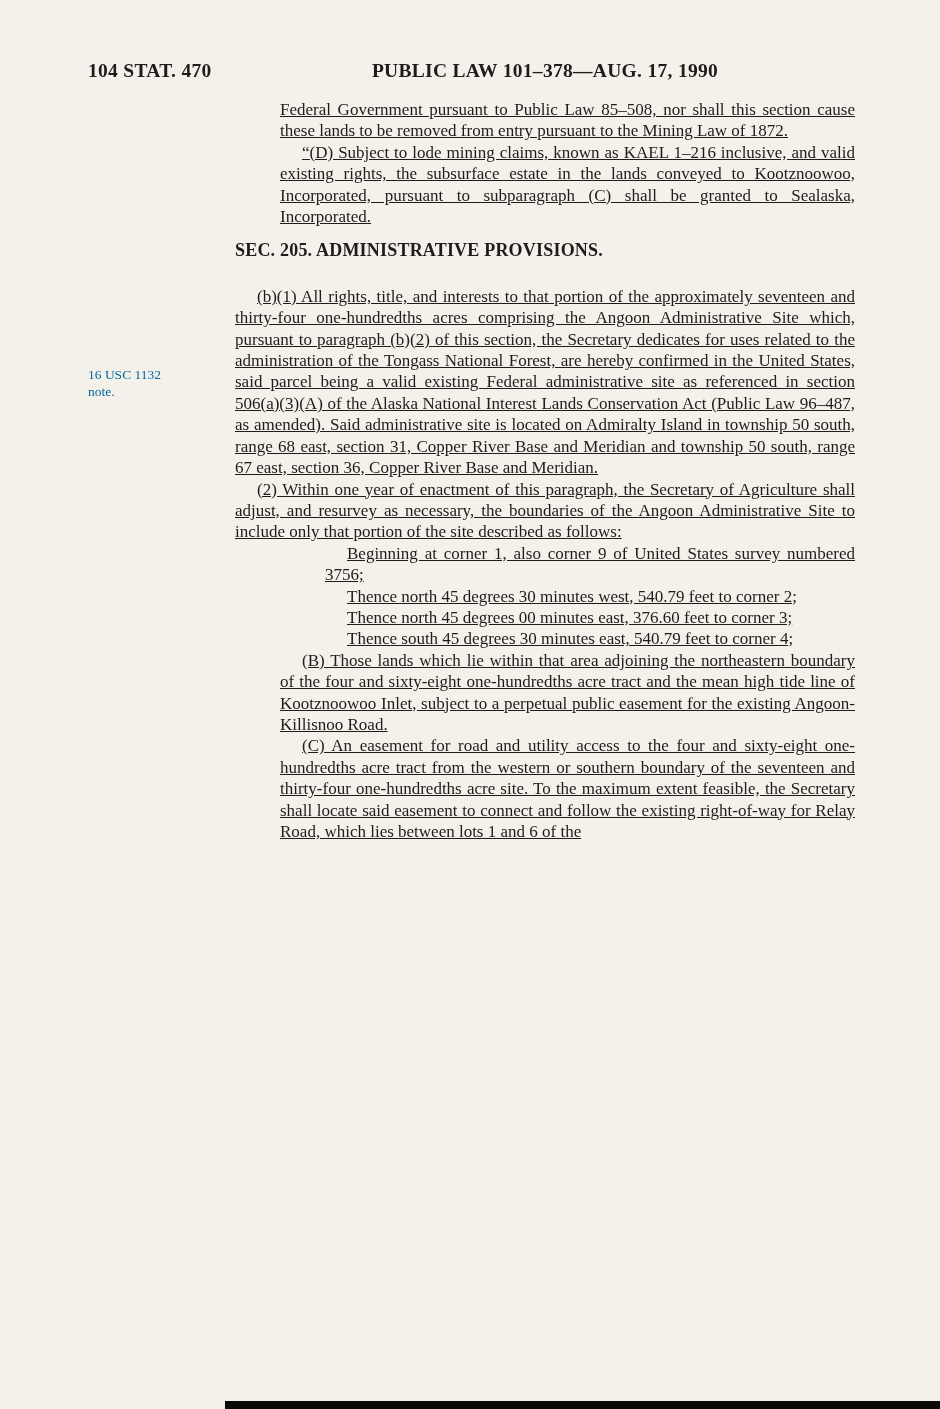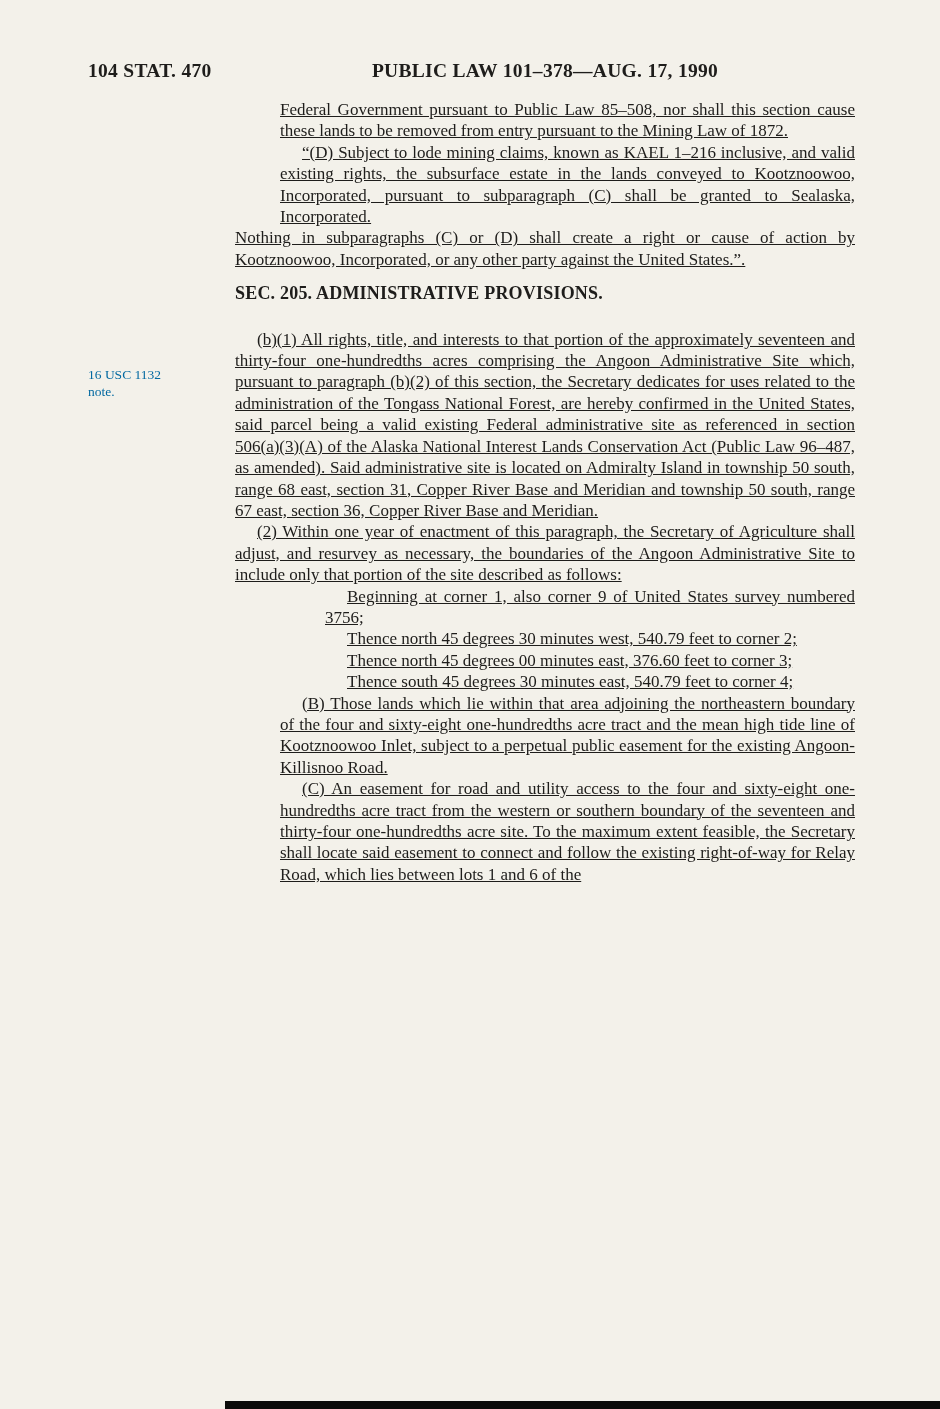--- a/index.html
+++ b/index.html
@@ -103,21 +103,20 @@
     <span style="display:block">16 USC 1132</span>
     <span style="display:block">note.</span>
   </aside>
 
   <main class="text-column">
 
     <p class="p lvl1">Federal Government pursuant to Public Law 85–508, nor shall this section cause these lands to be removed from entry pursuant to the Mining Law of 1872.</p>
 
     <p class="p lvl1 indent-first">“(D) Subject to lode mining claims, known as KAEL 1–216 inclusive, and valid existing rights, the subsurface estate in the lands conveyed to Kootznoowoo, Incorporated, pursuant to subparagraph (C) shall be granted to Sealaska, Incorporated.</p>
 
-    <p class="p">Nothing in subparagraphs (C) or (D) shall create a right or cause of action by Kootznoowoo, Incorporated, or any other party against the United States.”.</p>
 
     <h2 class="section-heading">SEC. 205. ADMINISTRATIVE PROVISIONS.</h2>
 
 
     <p class="p indent-first">(b)(1) All rights, title, and interests to that portion of the approximately seventeen and thirty-four one-hundredths acres comprising the Angoon Administrative Site which, pursuant to paragraph (b)(2) of this section, the Secretary dedicates for uses related to the administration of the Tongass National Forest, are hereby confirmed in the United States, said parcel being a valid existing Federal administrative site as referenced in section 506(a)(3)(A) of the Alaska National Interest Lands Conservation Act (Public Law 96–487, as amended). Said administrative site is located on Admiralty Island in township 50 south, range 68 east, section 31, Copper River Base and Meridian and township 50 south, range 67 east, section 36, Copper River Base and Meridian.</p>
 
     <p class="p indent-first">(2) Within one year of enactment of this paragraph, the Secretary of Agriculture shall adjust, and resurvey as necessary, the boundaries of the Angoon Administrative Site to include only that portion of the site described as follows:</p>
 
 
     <p class="p lvl2 indent-first">Beginning at corner 1, also corner 9 of United States survey numbered 3756;</p>

